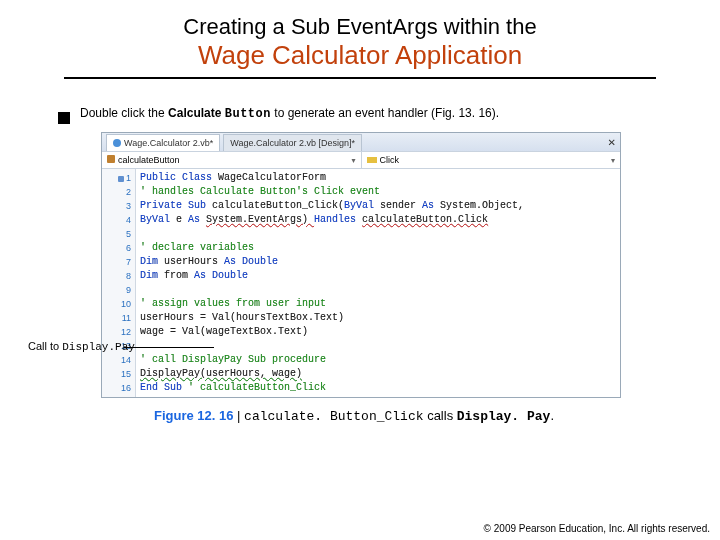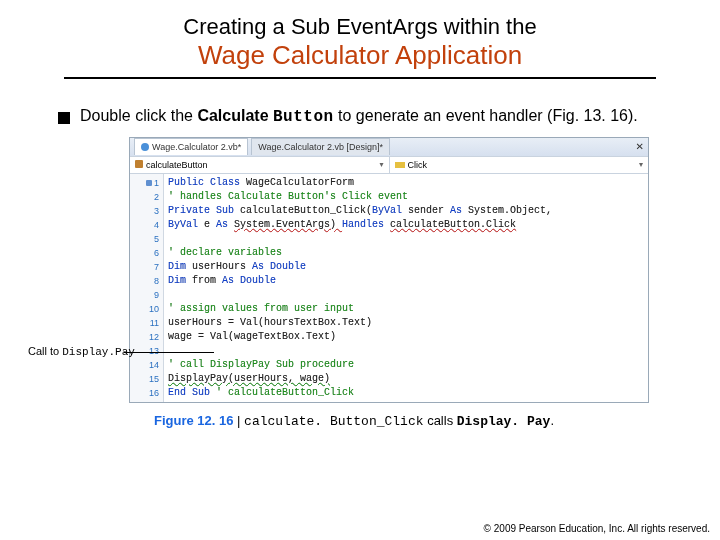--- a/index.html
+++ b/index.html
@@ -20,21 +20,21 @@
     margin: 0 40px;
     padding-bottom: 6px;
     border-bottom: 2px solid #000;
   }
   .title1 { font-size: 22px; font-weight: 400; color: #000; }
   .title2 { font-size: 26px; font-weight: 400; color: #c2410c; }
   .title-em { font-weight: 400; }
   .bullets { margin: 26px 30px 0 34px; }
   .bullet { display: flex; align-items: flex-start; }
   .sq { width: 12px; height: 12px; background: #000; flex: 0 0 auto; margin-top: 7px; margin-right: 10px; }
-  .bullet-text { font-size: 16px; line-height: 1.35; color: #000; }
+  .bullet-text { font-size: 12px; line-height: 1.35; color: #000; }
   .strong { font-weight: 700; }
   .mono { font-family: "Courier New", monospace; font-weight: 700; letter-spacing: 0.5px; }
 
   .fig-area {
     position: relative;
     margin: 8px 0 0 0;
   }
   .callout {
     position: absolute;
     left: 4px;
@@ -45,21 +45,21 @@
   .callout-line {
     position: absolute;
     left: 100px;
     top: 215px;
     width: 90px;
     height: 1px;
     background: #000;
   }
 
   .ide {
-    margin-left: 105px;
+    margin-left: 77px;
     width: 520px;
     border: 1px solid #9aa9b8;
     background: #fff;
     font-size: 10px;
   }
   .tabstrip {
     display: flex;
     align-items: center;
     background: linear-gradient(#e8eef6, #d6e0ef);
     height: 18px;

